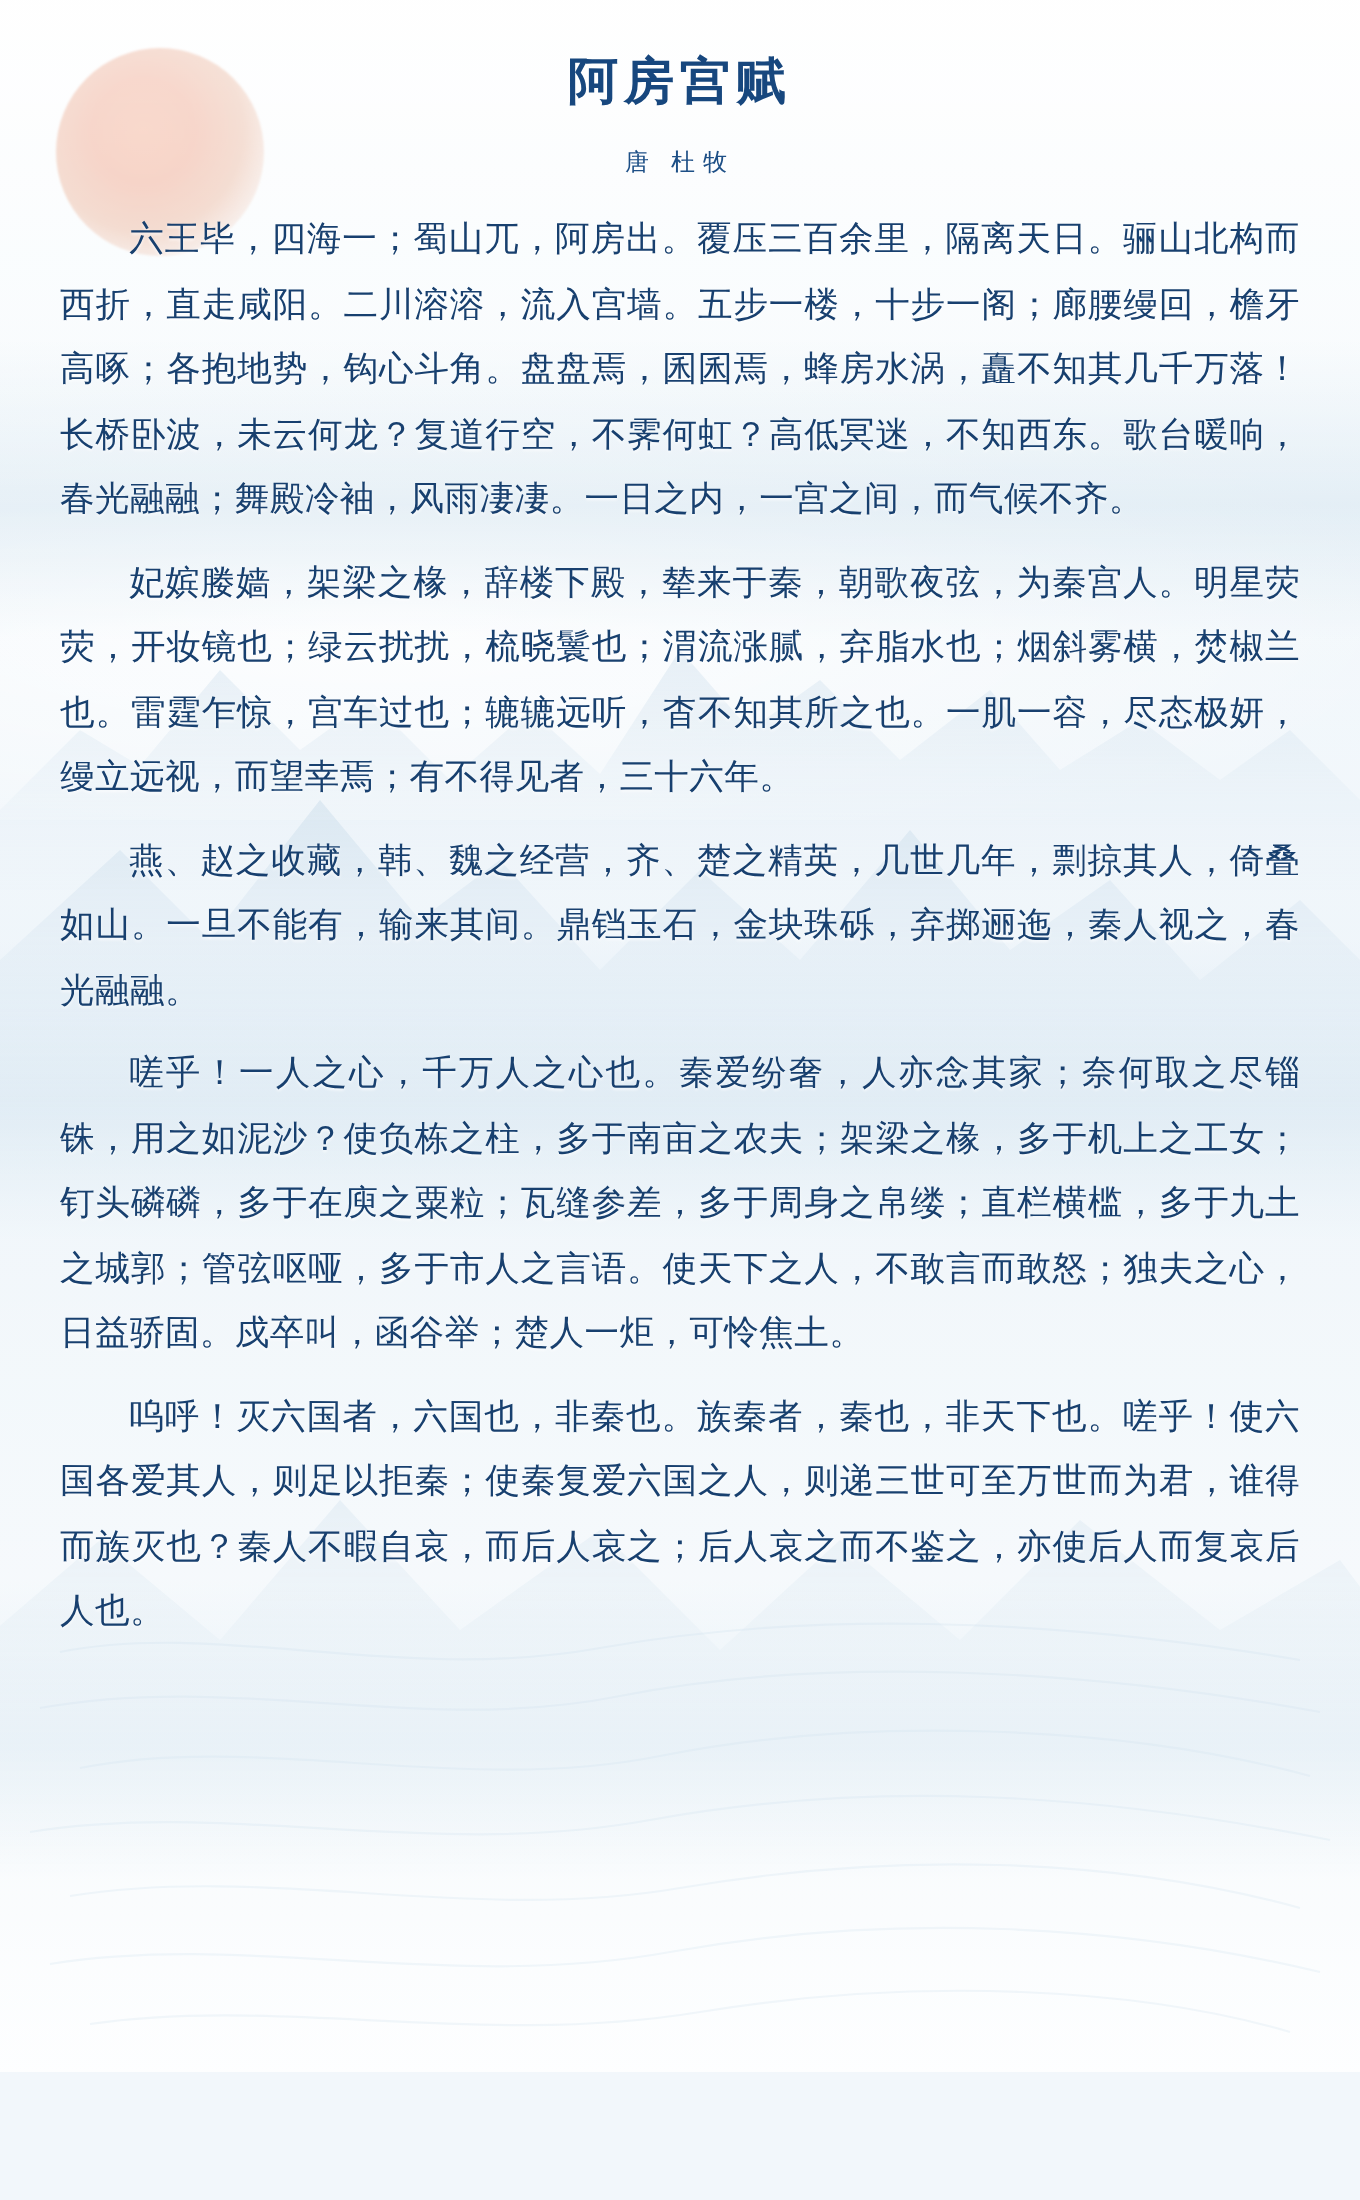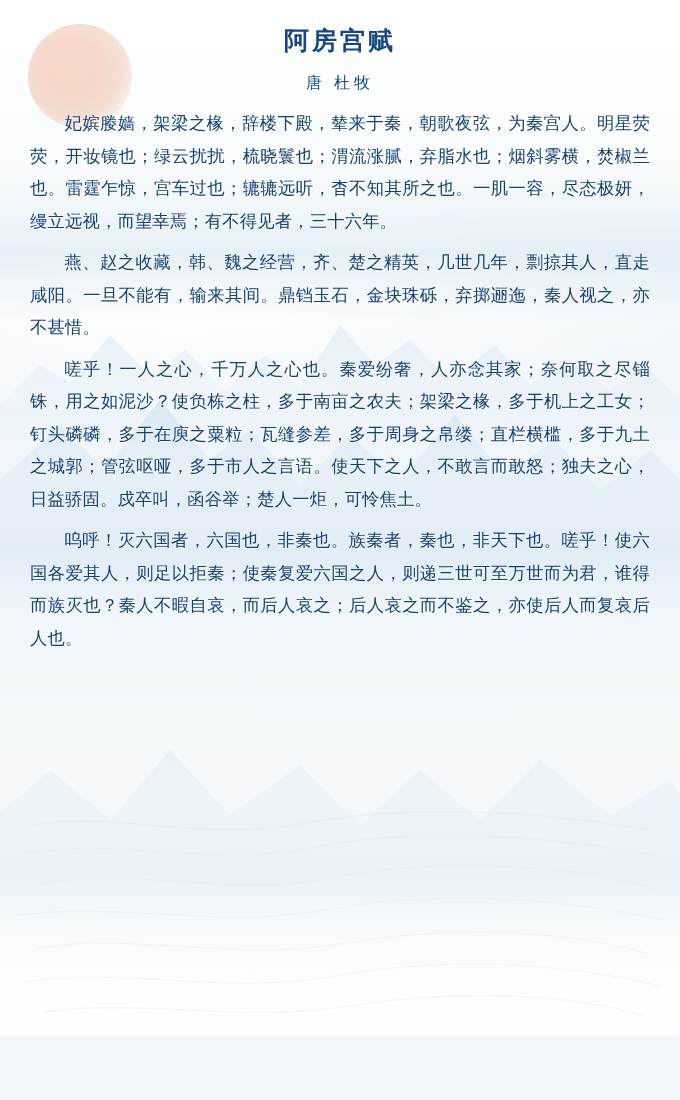--- a/index.html
+++ b/index.html
@@ -107,21 +107,21 @@
     font-size: 25px;
     font-weight: bold;
     letter-spacing: 3px;
     color: #17477e;
     margin: 6px 0 16px 0;
     text-shadow: 0 1px 2px rgba(255,255,255,0.8);
   }
 
   .doc-author {
     text-align: center;
-    font-size: 16px;
+    font-size: 12px;
     letter-spacing: 4px;
     color: #1d4f86;
     margin: 0 0 14px 0;
     text-shadow: 0 1px 2px rgba(255,255,255,0.8);
   }
 
   .para {
     font-size: 17.3px;
     line-height: 32.5px;
     color: #18406f;
@@ -196,19 +196,20 @@
       </svg>
     </div>
 
     <div class="paper-veil"></div>
   </div>
 
   <div class="content">
     <h1 class="doc-title">阿房宫赋</h1>
     <div class="doc-author">唐 杜牧</div>
 
+    <p class="para">六王毕，四海一；蜀山兀，阿房出。覆压三百余里，隔离天日。骊山北构而西折，直走咸阳。二川溶溶，流入宫墙。五步一楼，十步一阁；廊腰缦回，檐牙高啄；各抱地势，钩心斗角。盘盘焉，囷囷焉，蜂房水涡，矗不知其几千万落！长桥卧波，未云何龙？复道行空，不霁何虹？高低冥迷，不知西东。歌台暖响，春光融融；舞殿冷袖，风雨凄凄。一日之内，一宫之间，而气候不齐。</p>
     <p class="para">妃嫔媵嫱，架梁之椽，辞楼下殿，辇来于秦，朝歌夜弦，为秦宫人。明星荧荧，开妆镜也；绿云扰扰，梳晓鬟也；渭流涨腻，弃脂水也；烟斜雾横，焚椒兰也。雷霆乍惊，宫车过也；辘辘远听，杳不知其所之也。一肌一容，尽态极妍，缦立远视，而望幸焉；有不得见者，三十六年。</p>
-    <p class="para">燕、赵之收藏，韩、魏之经营，齐、楚之精英，几世几年，剽掠其人，直走咸阳。一旦不能有，输来其间。鼎铛玉石，金块珠砾，弃掷逦迤，秦人视之，亦不甚惜。</p>
+    <p class="para">燕、赵之收藏，韩、魏之经营，齐、楚之精英，几世几年，剽掠其人，倚叠如山。一旦不能有，输来其间。鼎铛玉石，金块珠砾，弃掷逦迤，秦人视之，春光融融。</p>
     <p class="para">嗟乎！一人之心，千万人之心也。秦爱纷奢，人亦念其家；奈何取之尽锱铢，用之如泥沙？使负栋之柱，多于南亩之农夫；架梁之椽，多于机上之工女；钉头磷磷，多于在庾之粟粒；瓦缝参差，多于周身之帛缕；直栏横槛，多于九土之城郭；管弦呕哑，多于市人之言语。使天下之人，不敢言而敢怒；独夫之心，日益骄固。戍卒叫，函谷举；楚人一炬，可怜焦土。</p>
     <p class="para">呜呼！灭六国者，六国也，非秦也。族秦者，秦也，非天下也。嗟乎！使六国各爱其人，则足以拒秦；使秦复爱六国之人，则递三世可至万世而为君，谁得而族灭也？秦人不暇自哀，而后人哀之；后人哀之而不鉴之，亦使后人而复哀后人也。</p>
   </div>
 
 </div>
 
 </body></html>

